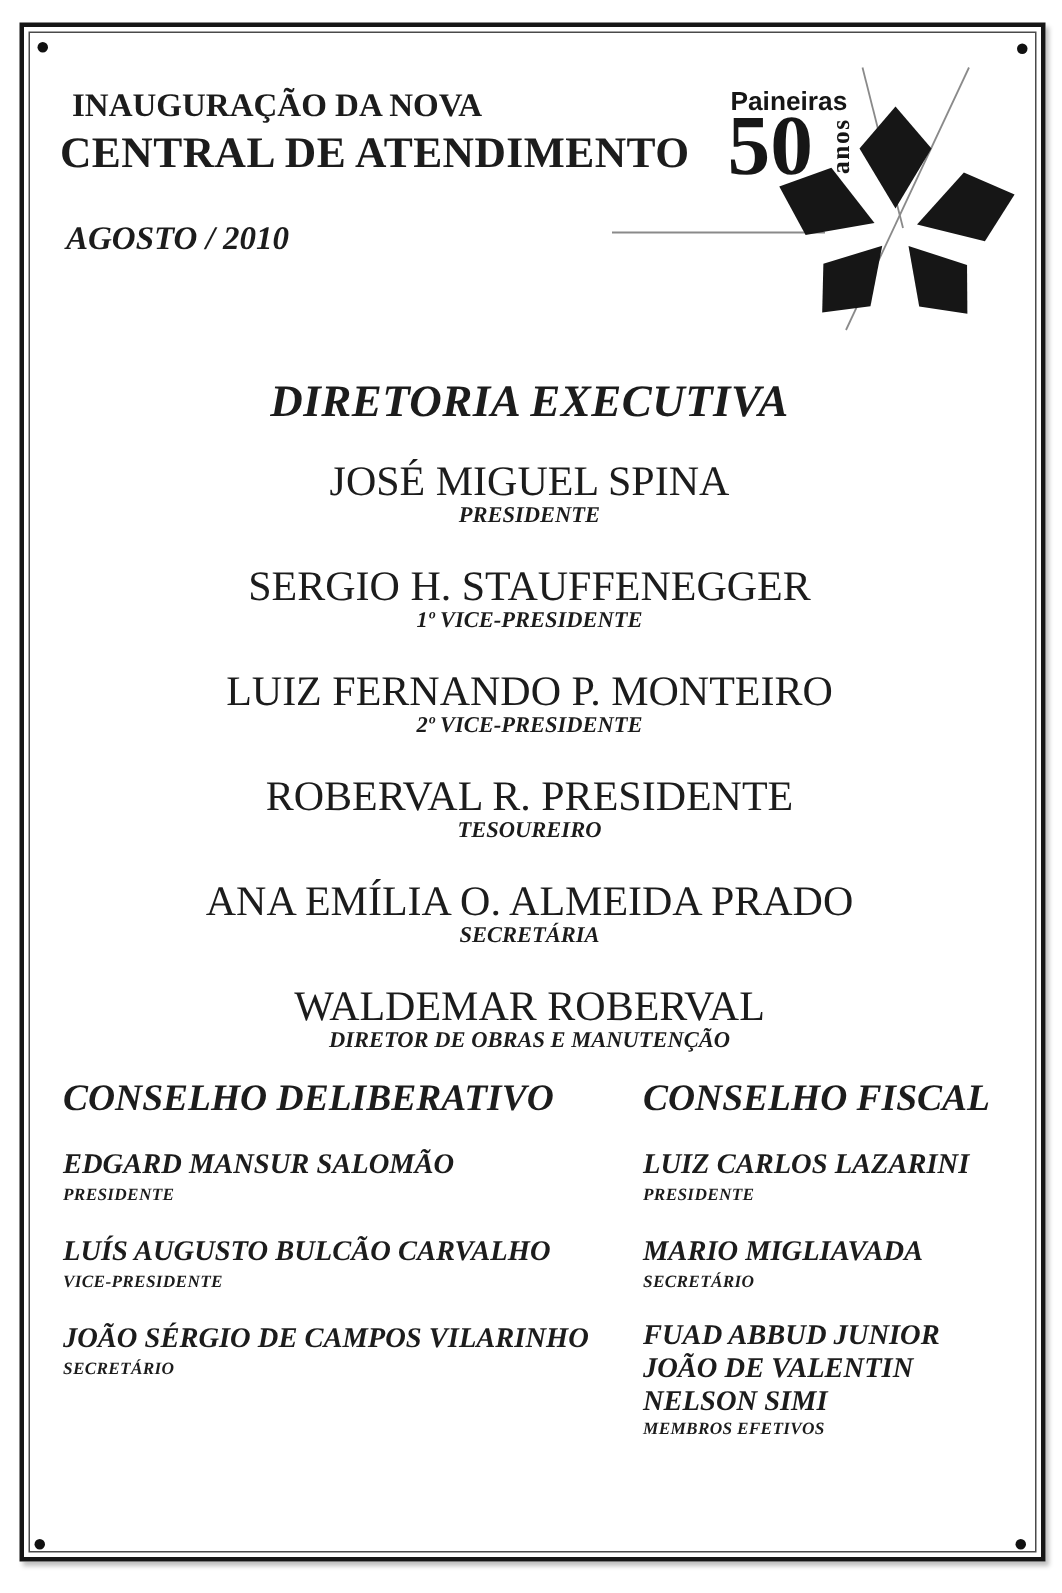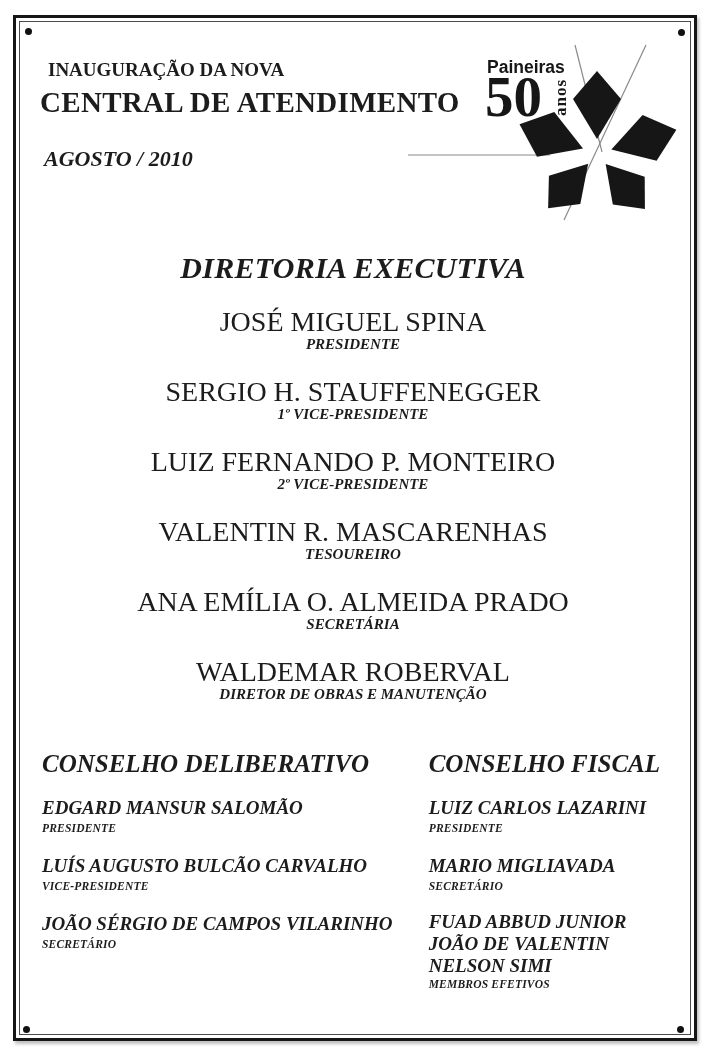--- a/index.html
+++ b/index.html
@@ -5,33 +5,33 @@
   html,body{margin:0;padding:0;background:#fff;}
   body{width:708px;height:1062px;position:relative;overflow:hidden;
        font-family:"Liberation Serif","DejaVu Serif",serif;color:#1c1c1c;}
 
   .plaque{position:absolute;left:13px;top:15px;width:678px;height:1020px;
           border:3px solid #161616;background:#fff;
           box-shadow:2px 3px 3px rgba(0,0,0,.25);}
   .inner-line{position:absolute;inset:3px;border:1px solid #4a4a4a;pointer-events:none;}
   .dot{position:absolute;width:7px;height:7px;border-radius:50%;background:#111;}
 
-  .hdr-line1{position:absolute;left:48px;top:56px;font-size:19px;font-weight:bold;line-height:28px;white-space:nowrap;}
+  .hdr-line1{position:absolute;left:48px;top:56px;font-size:22px;font-weight:bold;line-height:28px;white-space:nowrap;}
   .hdr-line2{position:absolute;left:40px;top:85px;font-size:29px;font-weight:bold;line-height:34px;letter-spacing:.3px;white-space:nowrap;}
   .hdr-date {position:absolute;left:44px;top:144px;font-size:22px;font-weight:bold;font-style:italic;line-height:30px;white-space:nowrap;}
 
   .logo{position:absolute;left:400px;top:36px;}
 
   .exec{position:absolute;left:22px;right:24px;top:250px;text-align:center;}
   .exec-title{font-size:30px;font-weight:bold;font-style:italic;line-height:36px;margin-bottom:22px;letter-spacing:.3px;}
   .exec-entry{margin-bottom:26px;}
   .exec-entry .name{font-size:28px;font-weight:normal;line-height:28px;}
   .exec-entry .role{font-size:15px;font-weight:bold;font-style:italic;line-height:16px;}
 
-  .council{position:absolute;top:747px;}
+  .council{position:absolute;top:716px;}
   .council.left{left:42px;text-align:left;}
   .council.right{right:48px;text-align:left;}
   .council-title{font-size:25px;font-weight:bold;font-style:italic;line-height:34px;margin-bottom:14px;white-space:nowrap;}
   .c-entry{margin-bottom:17px;}
   .c-entry .name{font-size:19px;font-weight:bold;line-height:26px;white-space:pre-line;font-style:italic;}
   .c-entry .name.multi{line-height:22px;}
   .c-entry .role{font-size:11.5px;font-weight:bold;font-style:italic;line-height:15px;letter-spacing:.2px;}
 </style>
 </head>
 <body>
@@ -76,21 +76,21 @@
   </div>
   <div class="exec-entry">
     <div class="name">SERGIO H. STAUFFENEGGER</div>
     <div class="role">1º VICE-PRESIDENTE</div>
   </div>
   <div class="exec-entry">
     <div class="name">LUIZ FERNANDO P. MONTEIRO</div>
     <div class="role">2º VICE-PRESIDENTE</div>
   </div>
   <div class="exec-entry">
-    <div class="name">VALENTIN R. MASCARENHAS</div>
+    <div class="name">ROBERVAL R. PRESIDENTE</div>
     <div class="role">TESOUREIRO</div>
   </div>
   <div class="exec-entry">
     <div class="name">ANA EMÍLIA O. ALMEIDA PRADO</div>
     <div class="role">SECRETÁRIA</div>
   </div>
   <div class="exec-entry">
     <div class="name">WALDEMAR ROBERVAL</div>
     <div class="role">DIRETOR DE OBRAS E MANUTENÇÃO</div>
   </div>

